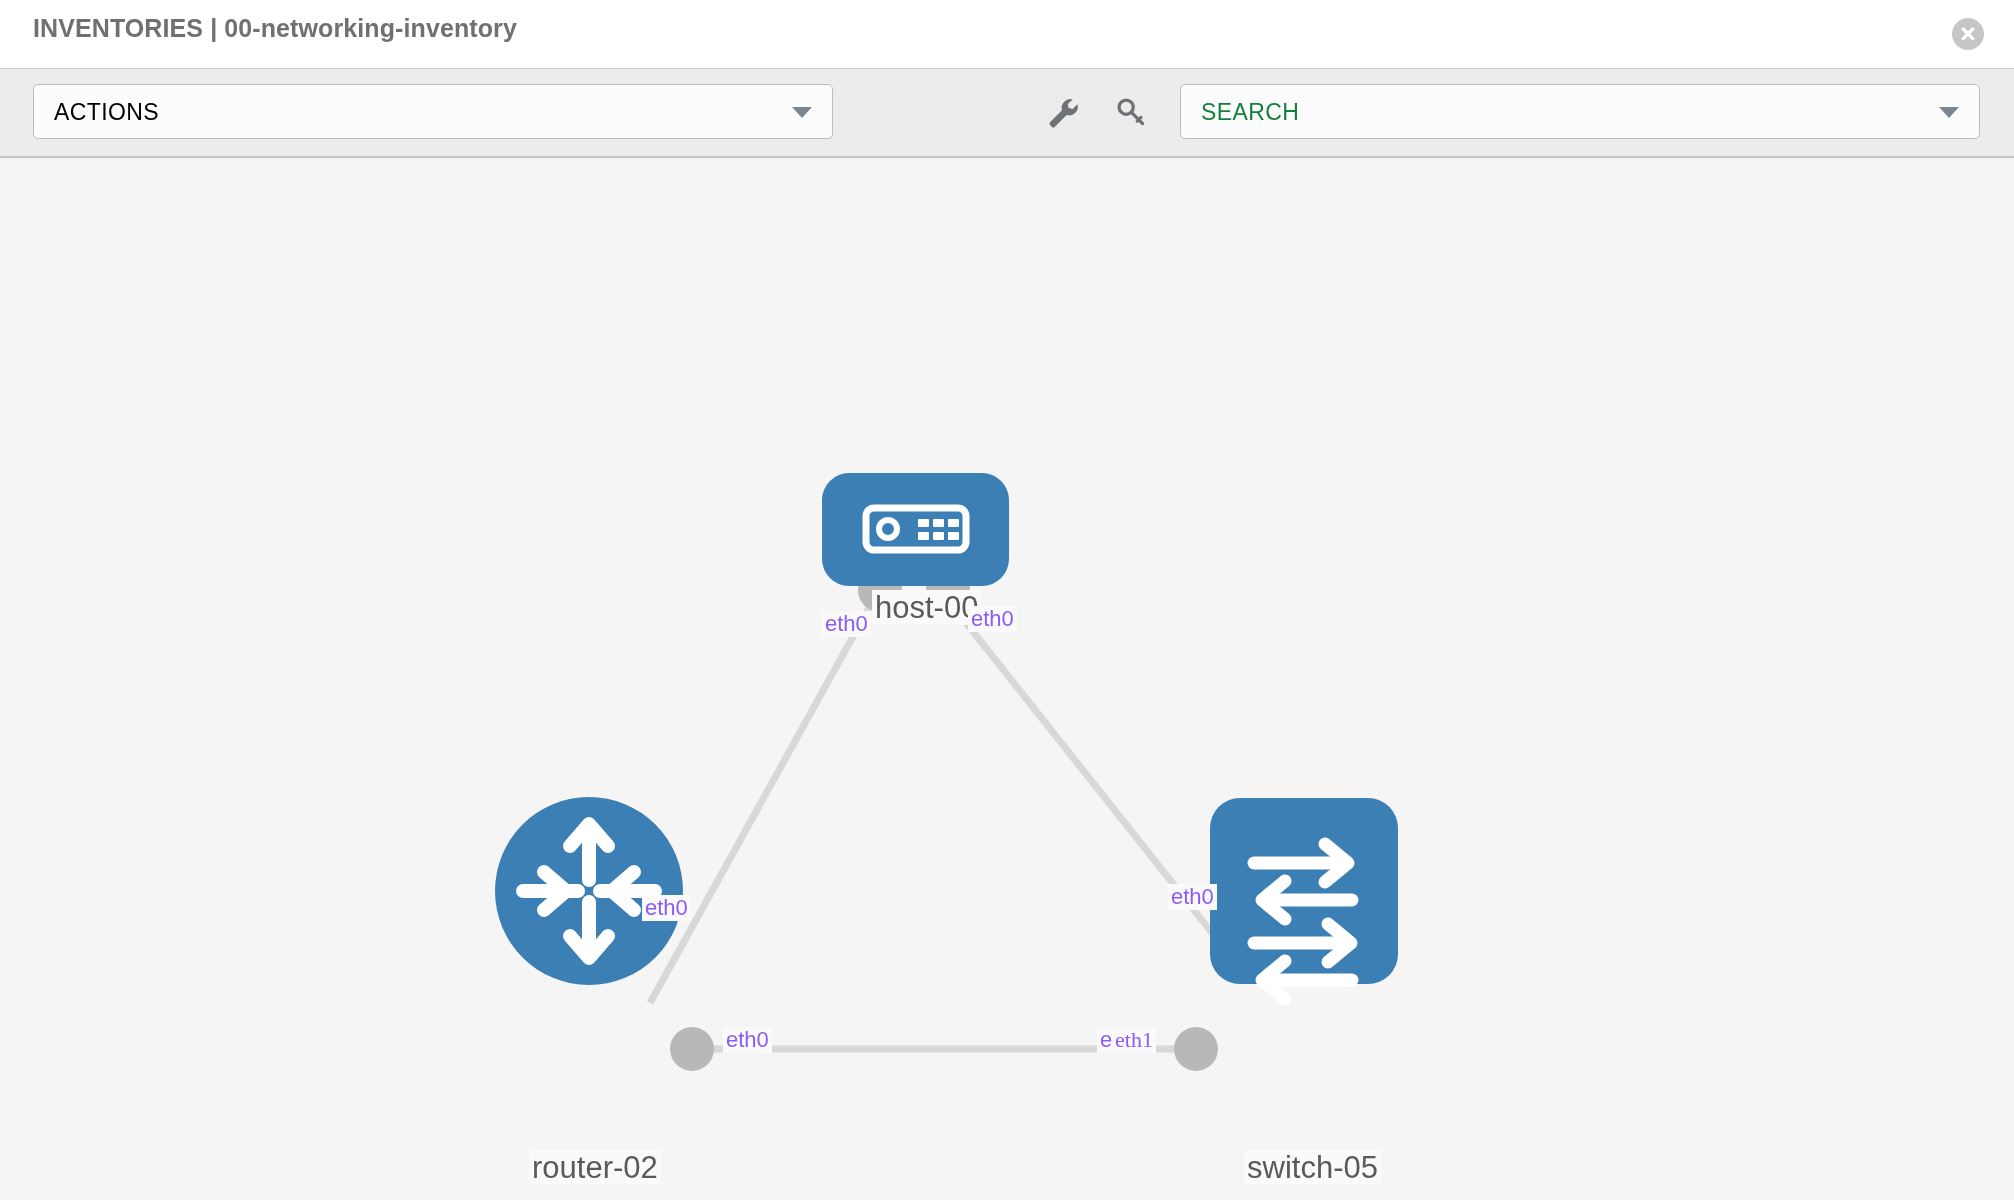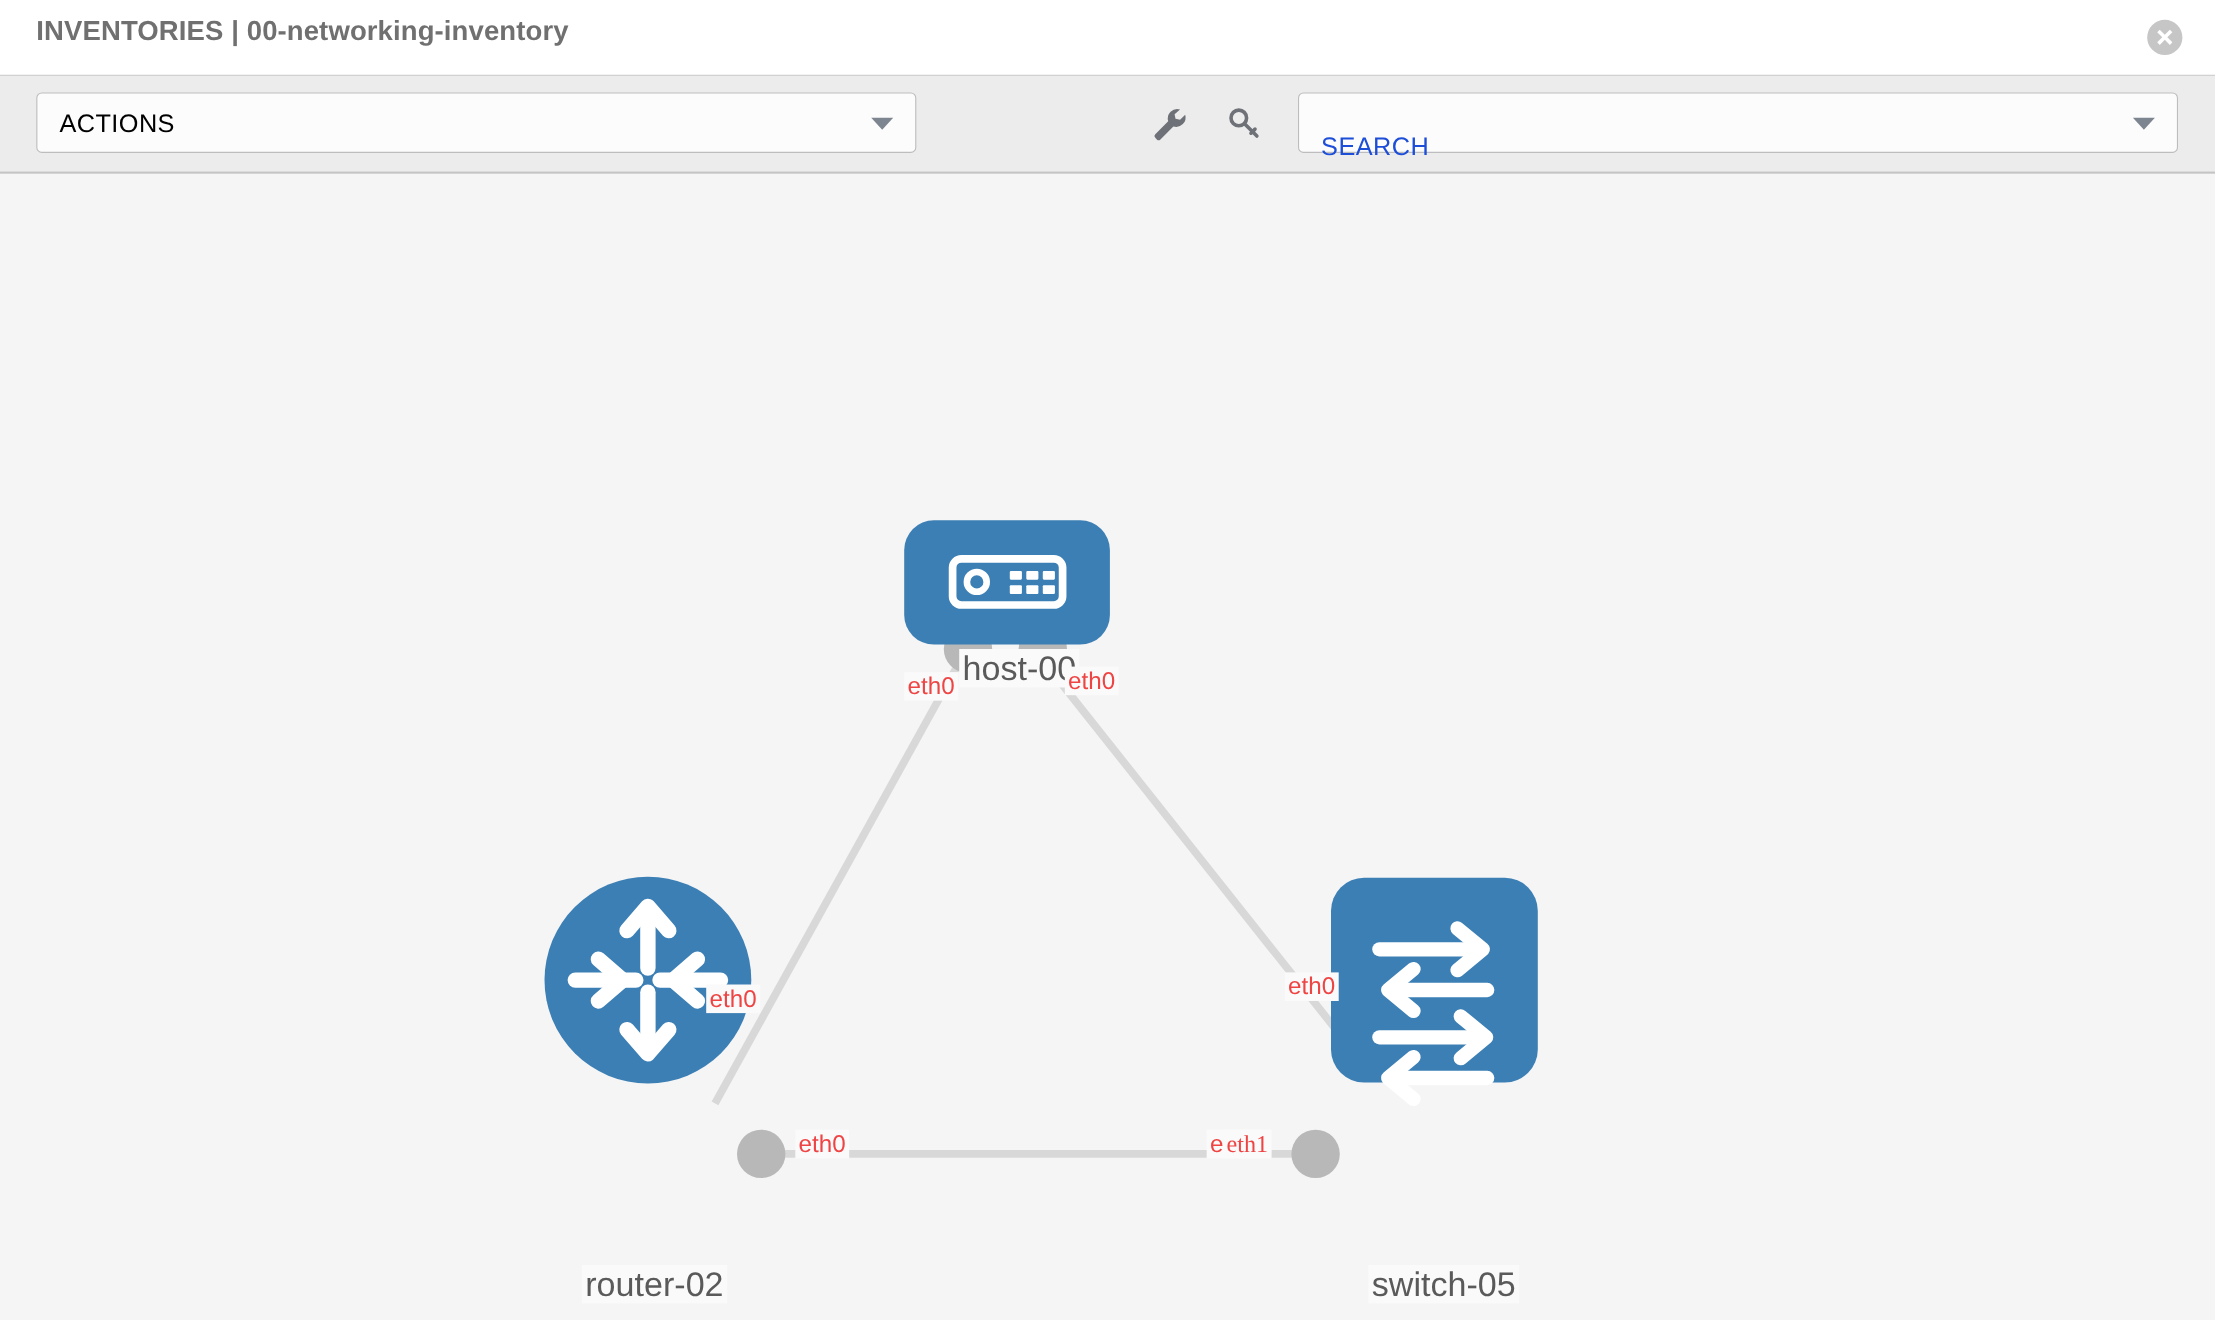--- a/index.html
+++ b/index.html
@@ -79,23 +79,22 @@
   .search-box {
     position: absolute; left: 1180px; top: 15px;
     width: 800px; height: 55px;
     background: #fcfcfc;
     border: 1px solid #bdbdbd;
     border-radius: 5px;
     cursor: text;
   }
   .search-box .label {
     position: absolute; left: 20px; top: 14px;
-    font-size: 23px; color: #1d4ed8;
+    font-size: 23px; color: #15803d;
     letter-spacing: 0.4px;
-    margin-top: 21px;
   }
 
   
   .canvas {
     position: absolute; left: 0; top: 158px;
     width: 2014px; height: 1042px;
     background: #f5f5f5;
     overflow: hidden;
   }
   .topology-svg {
@@ -112,21 +111,21 @@
     line-height: 1.0;
     padding: 2px 3px;
   }
   .nlabel.host-name   { font-size: 31px; left: 872px; top: 432px; }
   .nlabel.router-name { font-size: 31px; left: 529px; top: 992px; }
   .nlabel.switch-name { font-size: 31px; left: 1244px; top: 992px; }
 
   .elabel {
     position: absolute;
     background: #fafafa;
-    color: #ef4444;
+    color: #8b5cf6;
     font-size: 22px;
     white-space: nowrap;
     line-height: 1.0;
     padding: 2px 3px;
   }
   .el-host-left   { left: 822px;  top: 453px; }
   .el-host-right  { left: 968px;  top: 448px; }
   .el-rt-up       { left: 642px;  top: 737px; }
   .el-sw-up       { left: 1168px; top: 726px; }
   .el-rt-right    { left: 723px;  top: 869px; }

